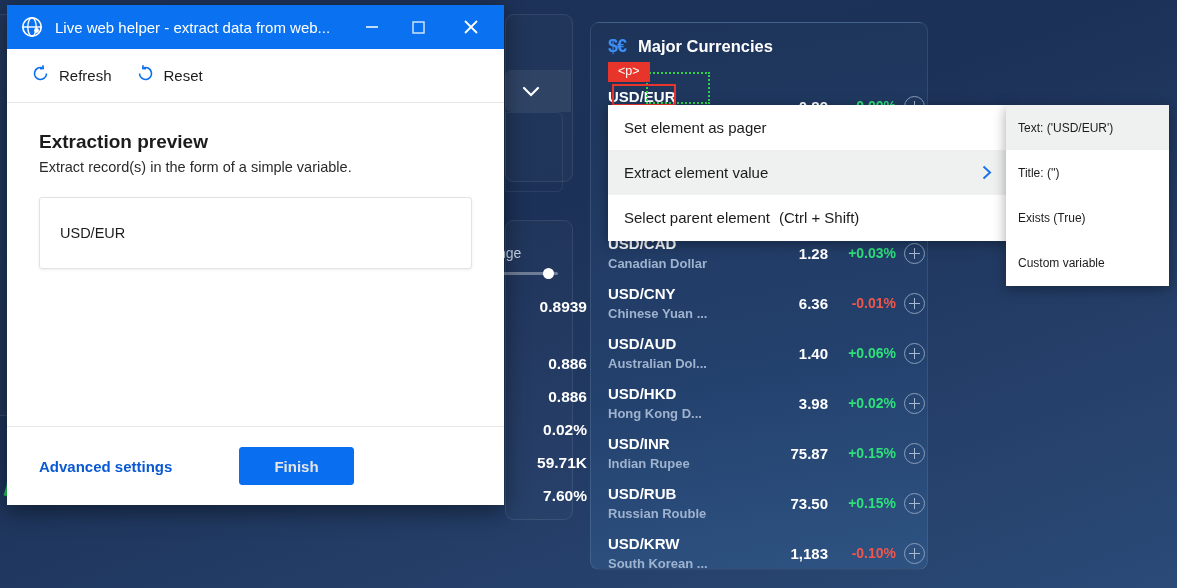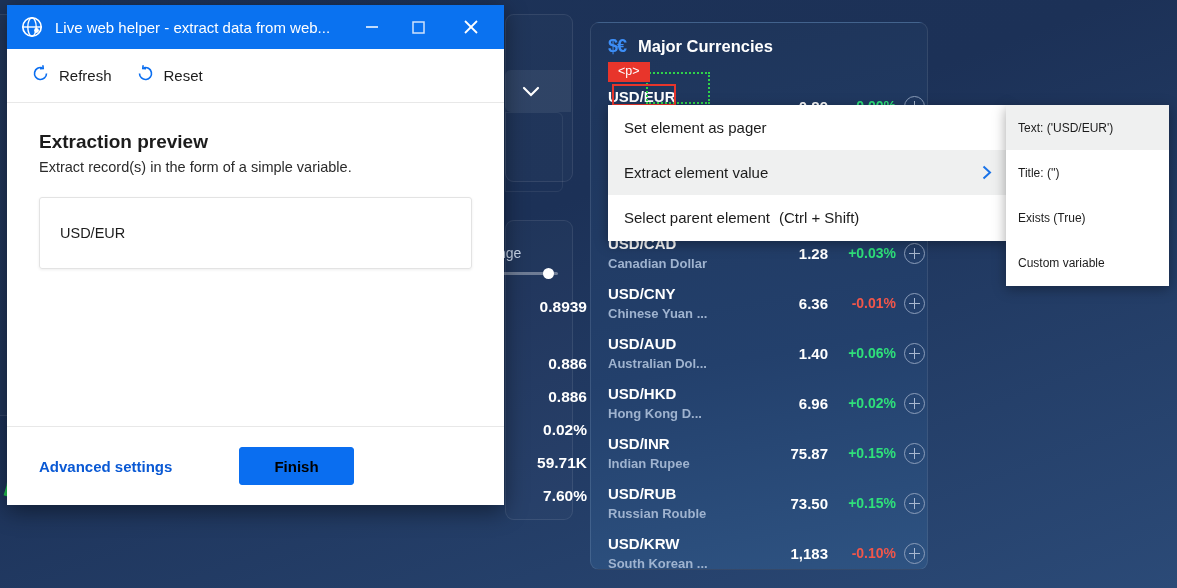--- a/index.html
+++ b/index.html
@@ -91,21 +91,21 @@
   #preview-title{font-size:19px;font-weight:bold;color:#1c1c1c;margin:0 0 6px 0;}
   #preview-sub{font-size:14.5px;color:#2b2b2b;margin:0 0 22px 0;}
   #preview-box{height:70px;border:1px solid #e3e3e3;border-radius:3px;
     box-shadow:0 1px 3px rgba(0,0,0,0.07);display:flex;align-items:center;padding-left:20px;}
   #preview-value{font-size:14.5px;color:#1c1c1c;}
 
   #footer{position:absolute;left:0;right:0;bottom:0;height:78px;
     border-top:1px solid #e8e8e8;display:flex;align-items:center;}
   #adv-link{margin-left:32px;color:#0a59d4;font-weight:bold;font-size:15px;cursor:pointer;}
   #btn-finish{position:absolute;right:150px;width:115px;height:38px;background:#0a6ef0;
-    color:#000000;border:1px solid #0a6ef0;border-radius:3px;font-size:15px;font-weight:bold;
+    color:#e5e5e5;border:1px solid #0a6ef0;border-radius:3px;font-size:15px;font-weight:bold;
     font-family:"Liberation Sans",sans-serif;cursor:pointer;}
   #btn-cancel{position:absolute;right:16px;width:110px;height:38px;background:#fff;
     color:#1c1c1c;border:1px solid #9a9a9a;border-radius:3px;font-size:15px;
     font-family:"Liberation Sans",sans-serif;cursor:pointer;}
 </style>
 </head>
 <body>
 
 <div id="bg-page">
 
@@ -175,21 +175,21 @@
   <div class="cur-row" style="top:332px;">
     <span class="cur-pair">USD/AUD</span>
     <span class="cur-name">Australian Dol...</span>
     <span class="cur-rate">1.40</span>
     <span class="cur-chg up">+0.06%</span>
     <span class="cur-plus"></span>
   </div>
   <div class="cur-row" style="top:382px;">
     <span class="cur-pair">USD/HKD</span>
     <span class="cur-name">Hong Kong D...</span>
-    <span class="cur-rate">6.96</span>
+    <span class="cur-rate">3.98</span>
     <span class="cur-chg up">+0.02%</span>
     <span class="cur-plus"></span>
   </div>
   <div class="cur-row" style="top:432px;">
     <span class="cur-pair">USD/INR</span>
     <span class="cur-name">Indian Rupee</span>
     <span class="cur-rate">75.87</span>
     <span class="cur-chg up">+0.15%</span>
     <span class="cur-plus"></span>
   </div>

